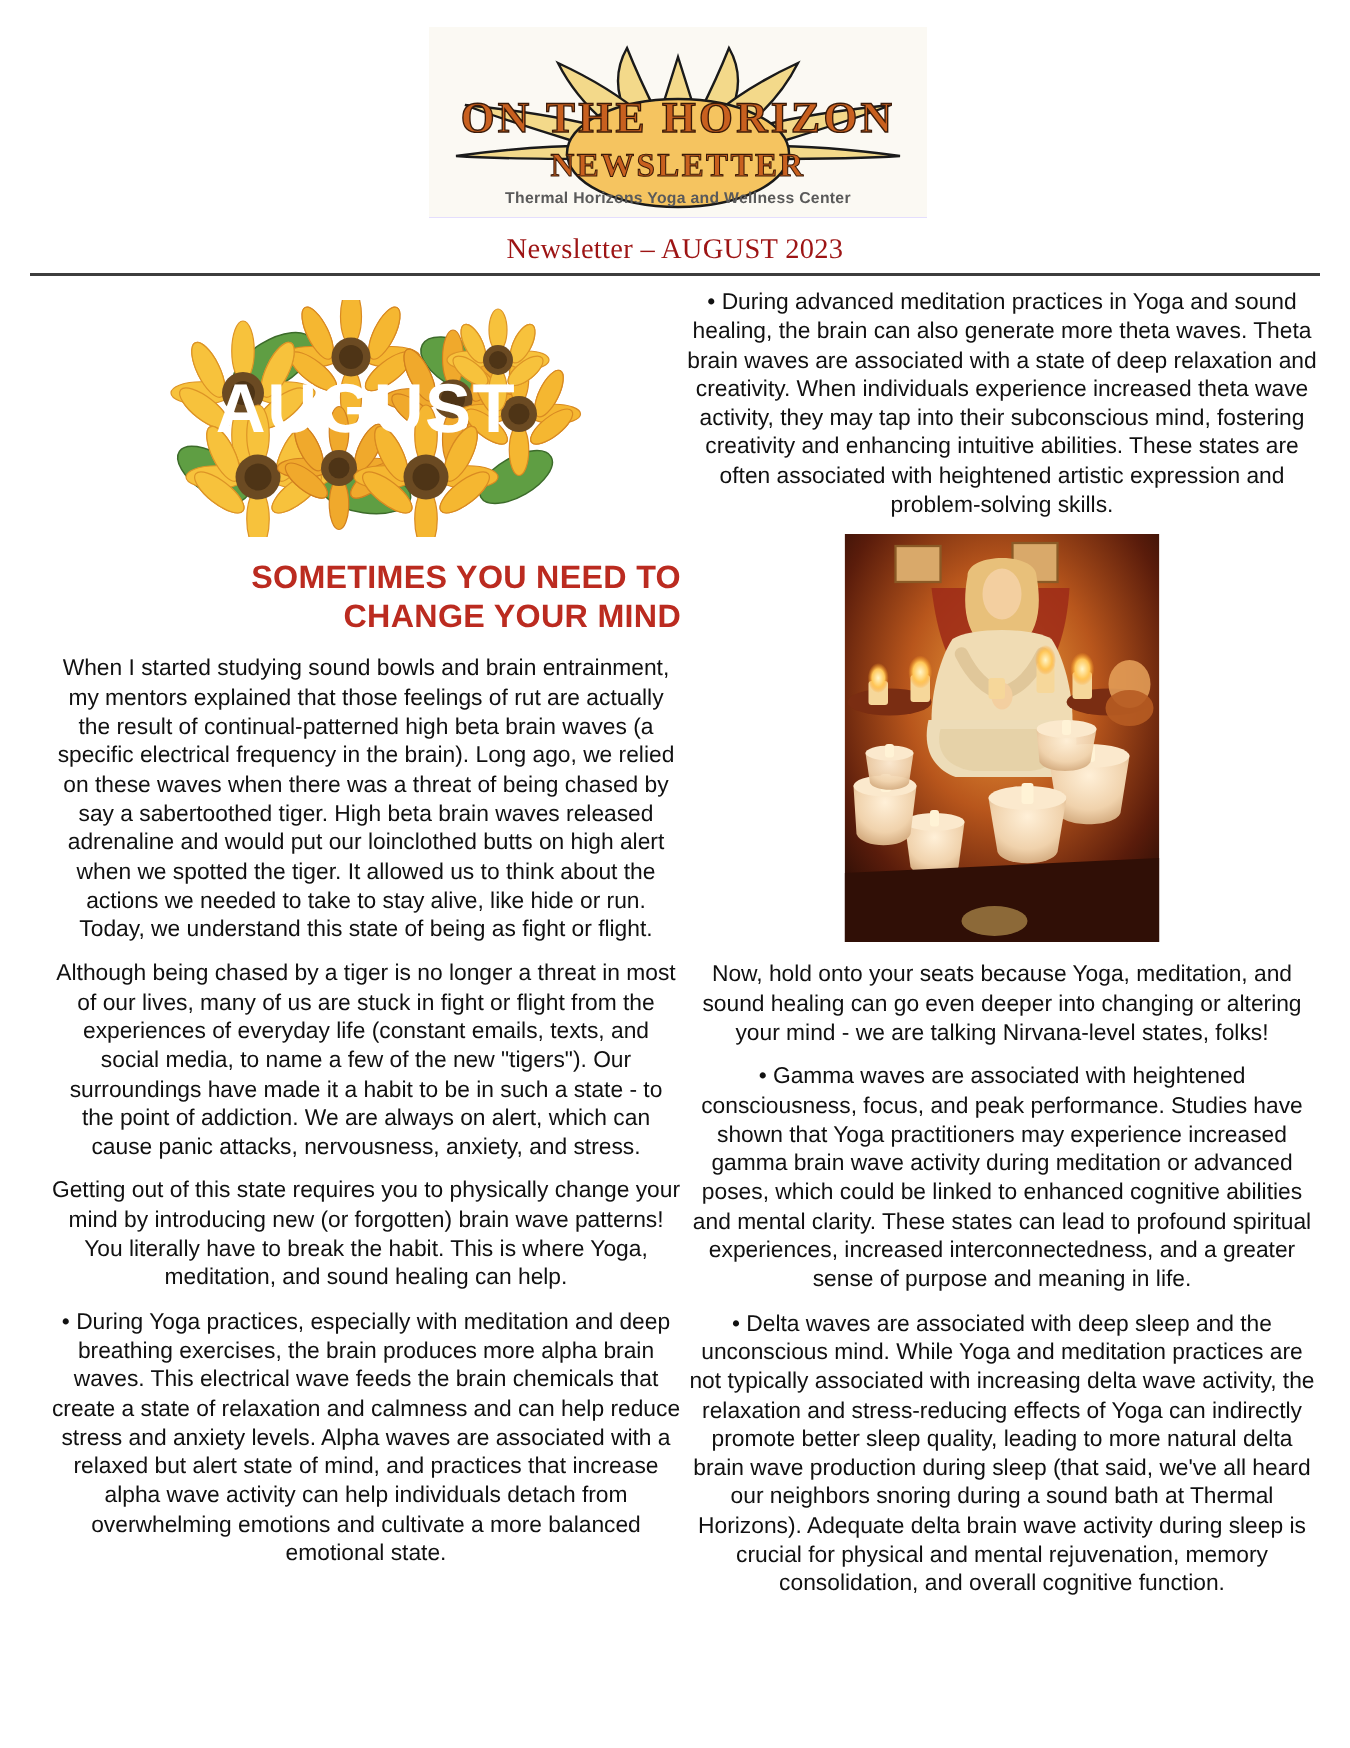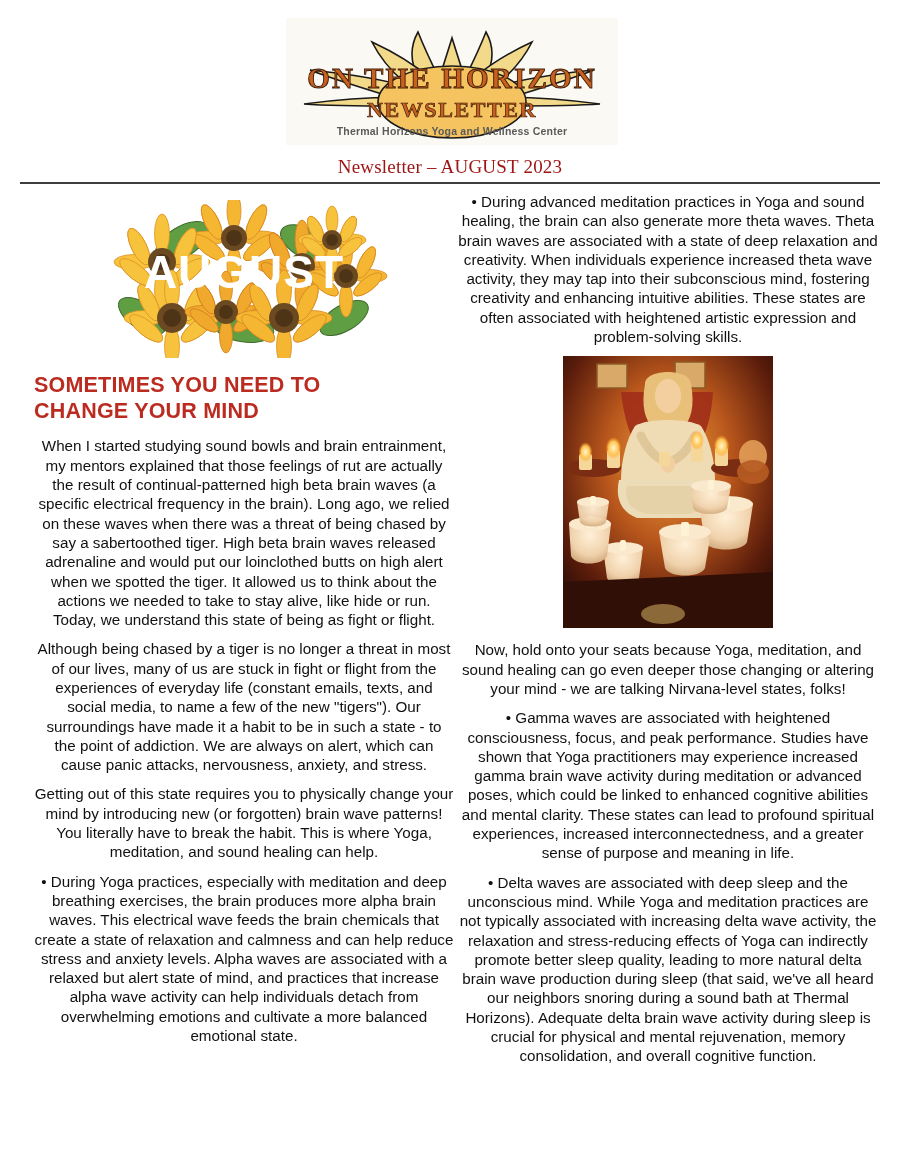--- a/index.html
+++ b/index.html
@@ -69,21 +69,21 @@
     width: 300px;
     height: 158px;
     margin: 8px auto 6px auto;
     position: relative;
   }
   .august-art svg { display: block; width: 300px; height: 158px; }
 
   
   .headline {
     margin: 14px 0 12px 0;
-    text-align: left;
+    text-align: right;
     font-size: 21.5px;
     font-weight: bold;
     line-height: 1.22;
     color: #bb2b20;
     letter-spacing: 0.2px;
   }
 
   
   .body-p {
     font-size: 15.2px;
@@ -410,18 +410,18 @@
           <path d="M14 146 C14 142 46 142 46 146 L43 166 C40 172 20 172 17 166 Z" fill="url(#bowlG)" opacity="0.95"></path>
           <ellipse cx="30" cy="146" rx="16" ry="5" fill="#fbe9cd"></ellipse>
           <rect x="27" y="140" width="6" height="9" rx="2" fill="#fff3d6"></rect>
         </g>
 
         <path d="M0 226 L210 216 L210 272 L0 272 Z" fill="#300f06"></path>
         <ellipse cx="100" cy="258" rx="22" ry="10" fill="#e8c46a" opacity="0.5"></ellipse>
       </svg>
     </div>
 
-    <p class="body-p">Now, hold onto your seats because Yoga, meditation, and sound healing can go even deeper those changing or altering your mind - we are talking Nirvana-level states, folks!</p>
+    <p class="body-p">Now, hold onto your seats because Yoga, meditation, and sound healing can go even deeper into changing or altering your mind - we are talking Nirvana-level states, folks!</p>
     <p class="body-p bullet"> • Gamma waves are associated with heightened consciousness, focus, and peak performance. Studies have shown that Yoga practitioners may experience increased gamma brain wave activity during meditation or advanced poses, which could be linked to enhanced cognitive abilities and mental clarity. These states can lead to profound spiritual experiences, increased interconnectedness, and a greater sense of purpose and meaning in life.</p>
     <p class="body-p bullet"> • Delta waves are associated with deep sleep and the unconscious mind. While Yoga and meditation practices are not typically associated with increasing delta wave activity, the relaxation and stress-reducing effects of Yoga can indirectly promote better sleep quality, leading to more natural delta brain wave production during sleep (that said, we've all heard our neighbors snoring during a sound bath at Thermal Horizons). Adequate delta brain wave activity during sleep is crucial for physical and mental rejuvenation, memory consolidation, and overall cognitive function.</p>
   </div>
 
 </div>
 
 </body></html>

